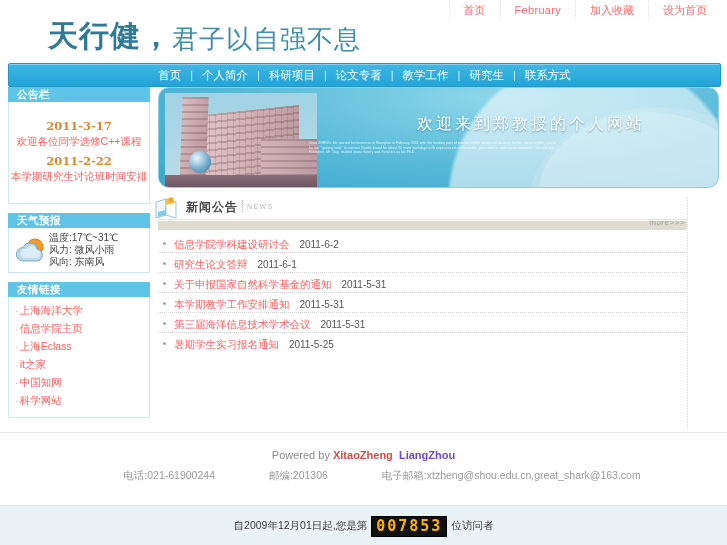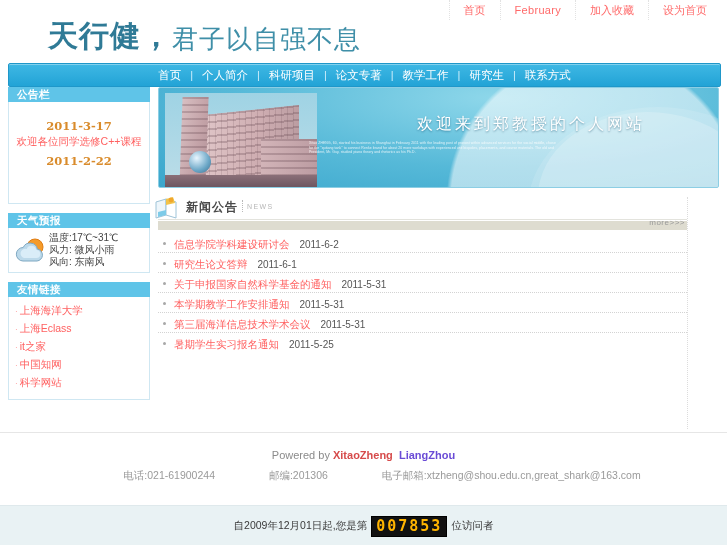--- a/index.html
+++ b/index.html
@@ -113,21 +113,21 @@
   .link-row{
     font-size:10.5px;color:#ff6060;padding:2px 0 2px 6px;line-height:13px;
   }
   .link-row .bullet{color:#ff9a9a;font-size:8px;margin-right:2px;}
   .link-row a{color:#ff6060;text-decoration:none;}
 
   
   .banner{
     position:relative;width:559px;height:99px;
     border:1px solid #8ccee4;
-    border-radius:2px;
+    border-radius:11px;
     overflow:hidden;
     background:
       radial-gradient(circle at 78% 115%, rgba(255,255,255,.55) 0 32%, rgba(255,255,255,0) 33%),
       radial-gradient(ellipse at 60% 10%, #8ed7ea 0%, #56b9d8 55%, #3aa6cc 100%);
   }
   .banner-arc{
     position:absolute;right:-40px;bottom:-95px;width:220px;height:170px;
     border-radius:50%;
     background:rgba(255,255,255,.20);
   }
@@ -310,20 +310,21 @@
   <div class="content">
 
     <div class="sidebar">
 
       <div class="panel">
         <div class="panel-head">公告栏</div>
         <div class="panel-body notice-body">
           <div class="notice-date">2011-3-17</div>
           <div class="notice-text">欢迎各位同学选修C++课程</div>
           <div class="notice-date">2011-2-22</div>
+          <div class="notice-text">本学期研究生讨论班时间安排</div>
         </div>
       </div>
 
       <div class="panel">
         <div class="panel-head">天气预报</div>
         <div class="panel-body weather-body">
           <div class="weather-icon">
             <svg viewBox="0 0 34 30" width="34" height="30" aria-hidden="true">
               <circle cx="22" cy="12" r="8" fill="#f59b2a"></circle>
               <circle cx="22" cy="12" r="8" fill="none" stroke="#e07c12" stroke-width="1"></circle>
@@ -339,20 +340,23 @@
         </div>
       </div>
 
       <div class="panel">
         <div class="panel-head">友情链接</div>
         <div class="links-body">
           <div class="link-row">
             <span class="bullet">·</span><a href="#">上海海洋大学</a>
           </div>
           <div class="link-row">
+            <span class="bullet">·</span><a href="#">信息学院主页</a>
+          </div>
+          <div class="link-row">
             <span class="bullet">·</span><a href="#">上海Eclass</a>
           </div>
           <div class="link-row">
             <span class="bullet">·</span><a href="#">it之家</a>
           </div>
           <div class="link-row">
             <span class="bullet">·</span><a href="#">中国知网</a>
           </div>
           <div class="link-row">
             <span class="bullet">·</span><a href="#">科学网站</a>

